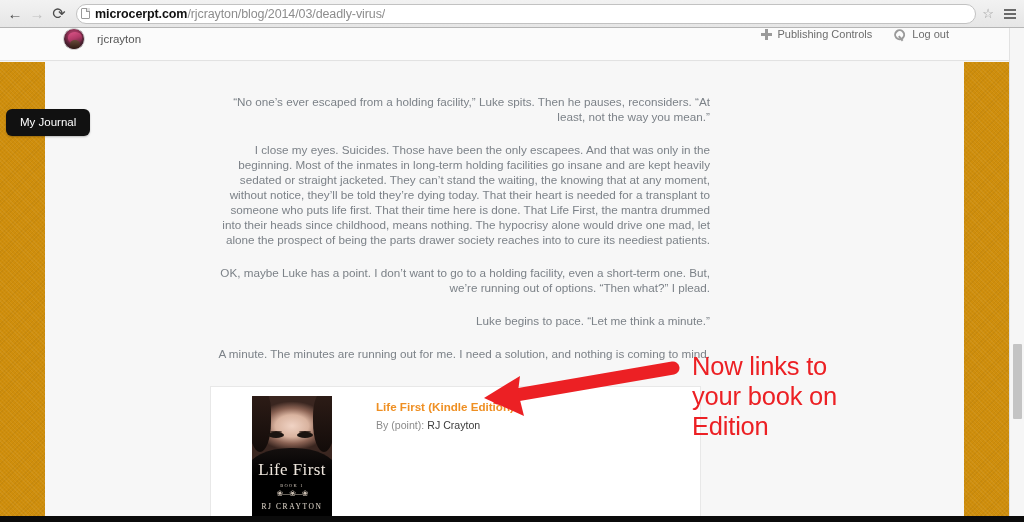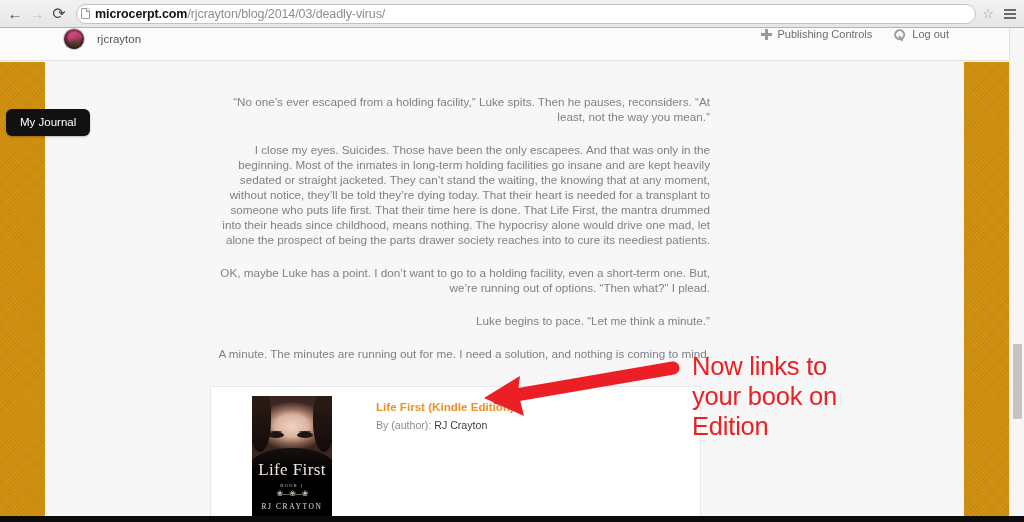--- a/index.html
+++ b/index.html
@@ -561,21 +561,21 @@
             <div class="cover-title">Life First</div>
             <div class="cover-booknum">BOOK 1</div>
             <div class="cover-orn">❀—❀—❀</div>
             <div class="cover-author">RJ CRAYTON</div>
           </div>
 
         </div>
 
         <div class="info-col">
           <div class="book-title">Life First (Kindle Edition)</div>
-          <div class="book-author-line"><span>By (author): </span><b>RJ Crayton</b></div>
+          <div class="book-author-line"><span>By (point): </span><b>RJ Crayton</b></div>
         </div>
       </div>
       <div class="widget-divider"></div>
     </div>
 
     <svg class="annot-svg" width="210" height="75" viewBox="0 0 210 75">
       <path d="M 203 10 L 28 40" stroke="#ec2024" stroke-width="13" stroke-linecap="round" fill="none"></path>
       <path d="M 14 40 L 50 18 L 48 34 L 54 58 Z" fill="#ec2024"></path>
     </svg>
 

